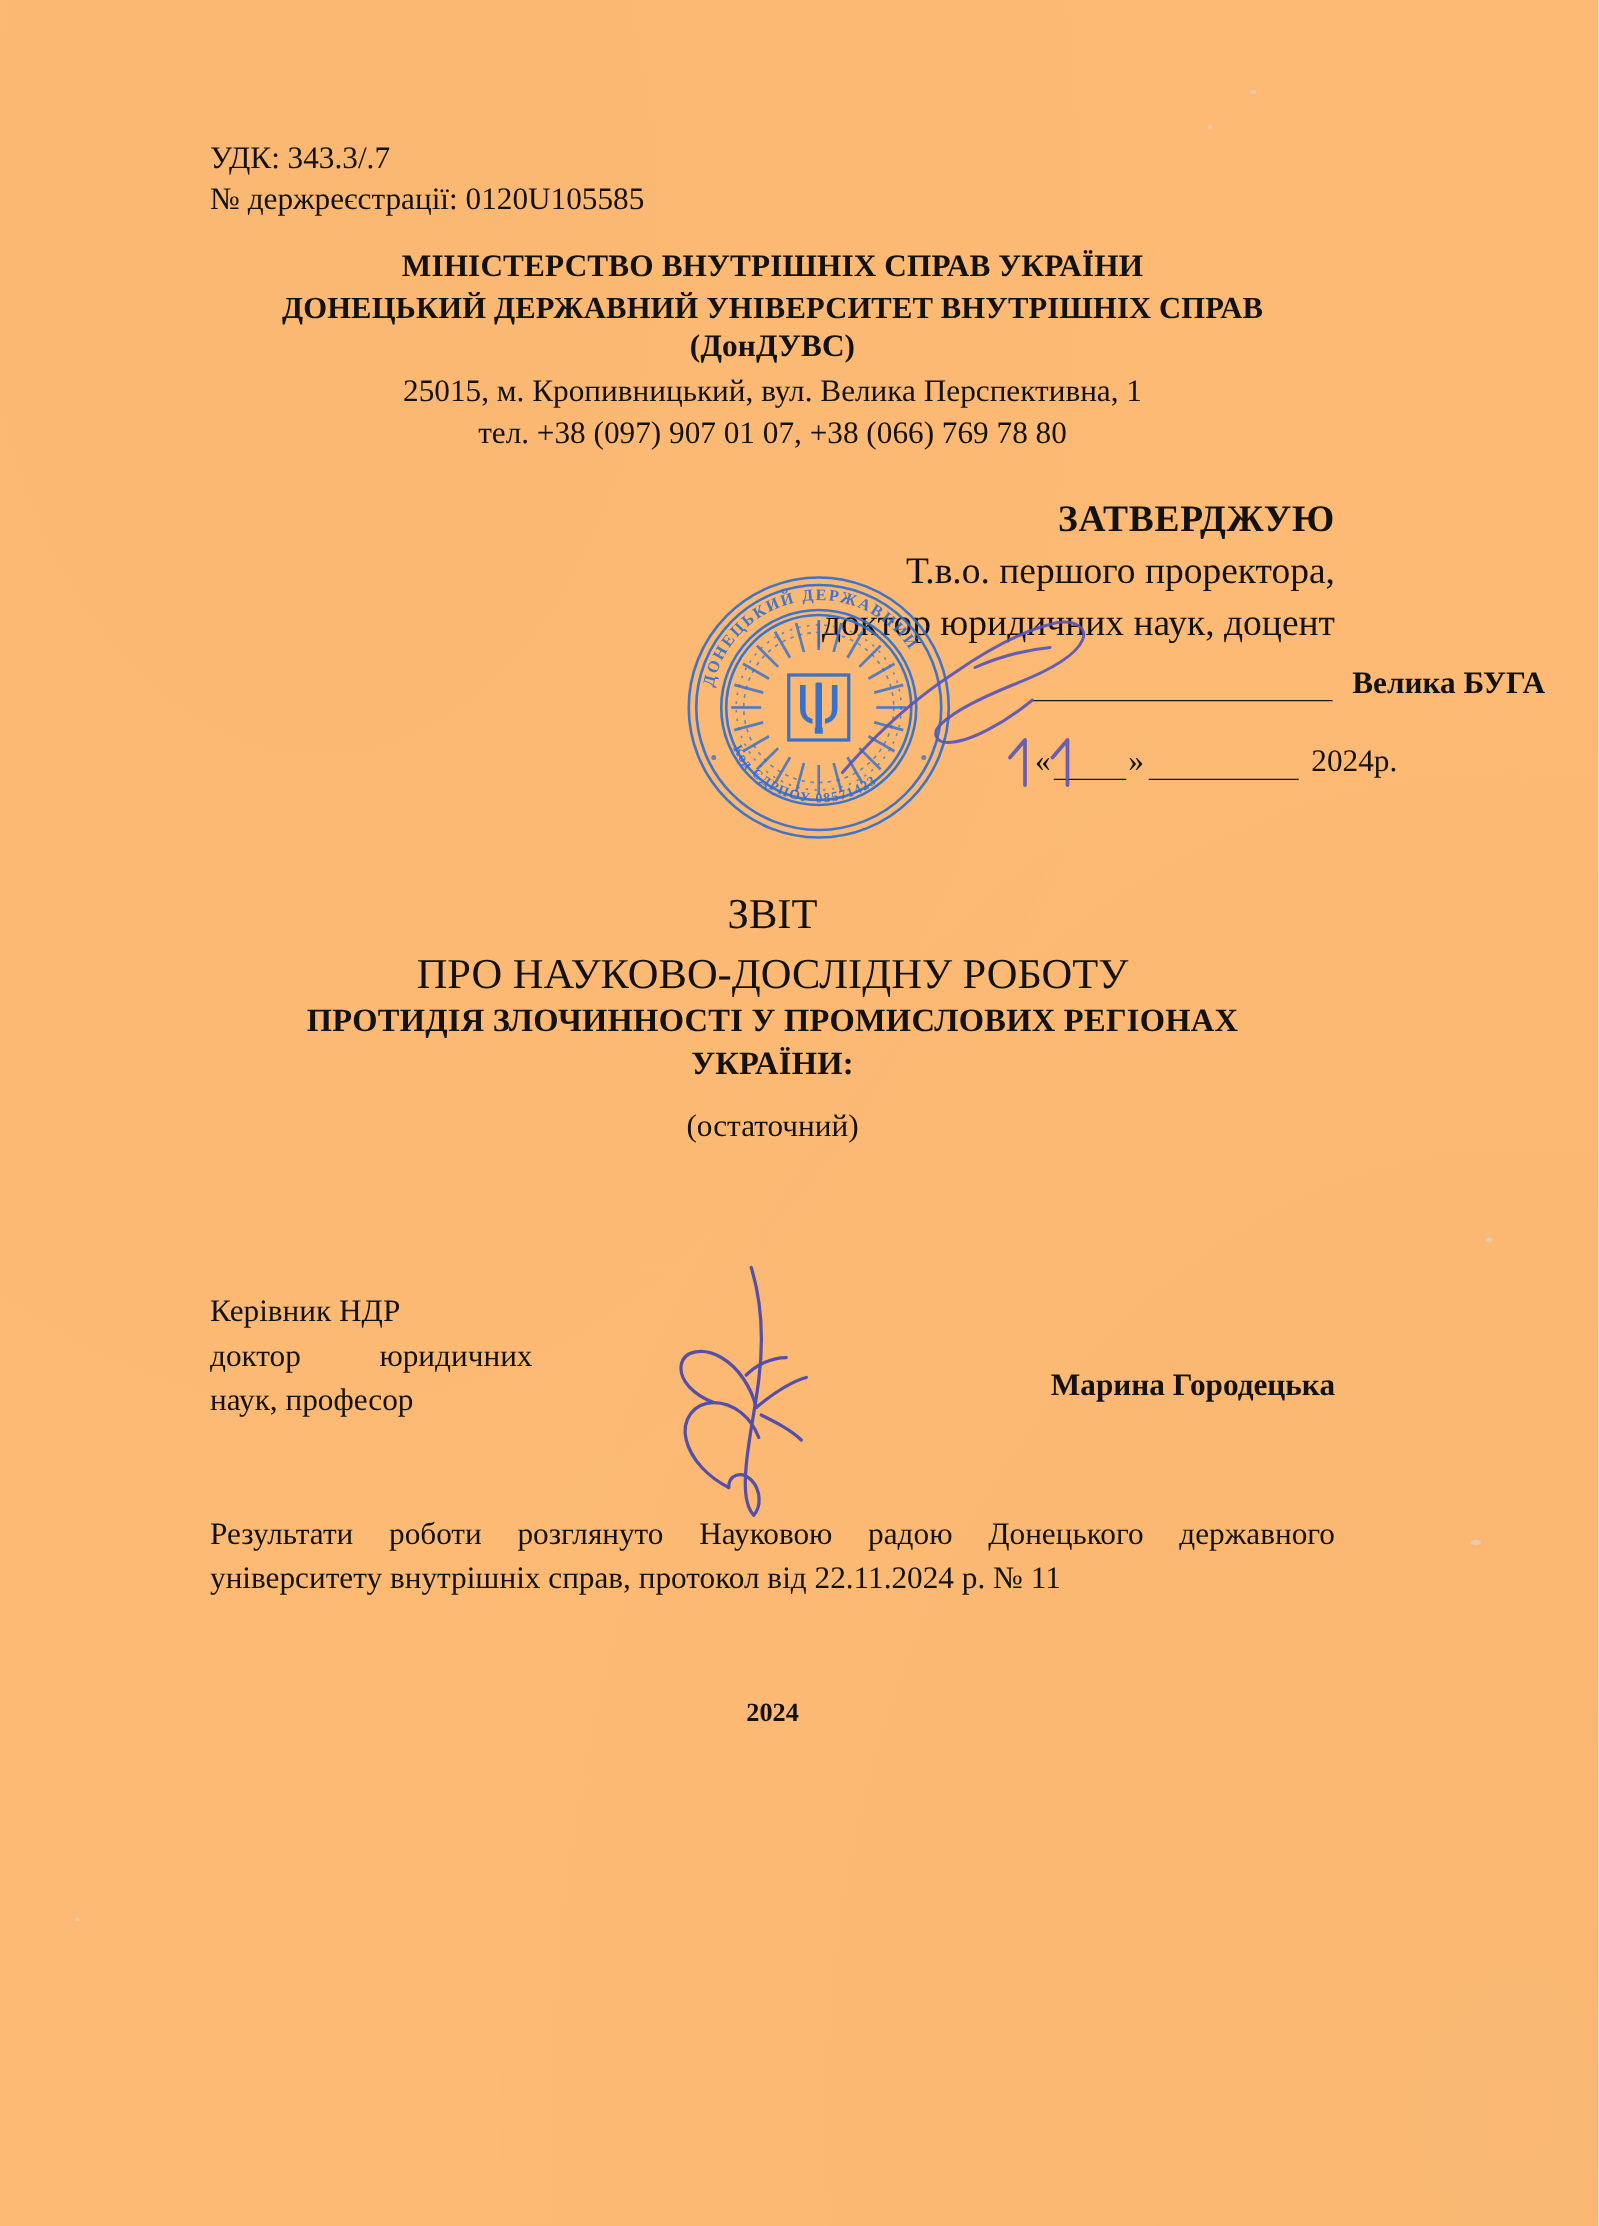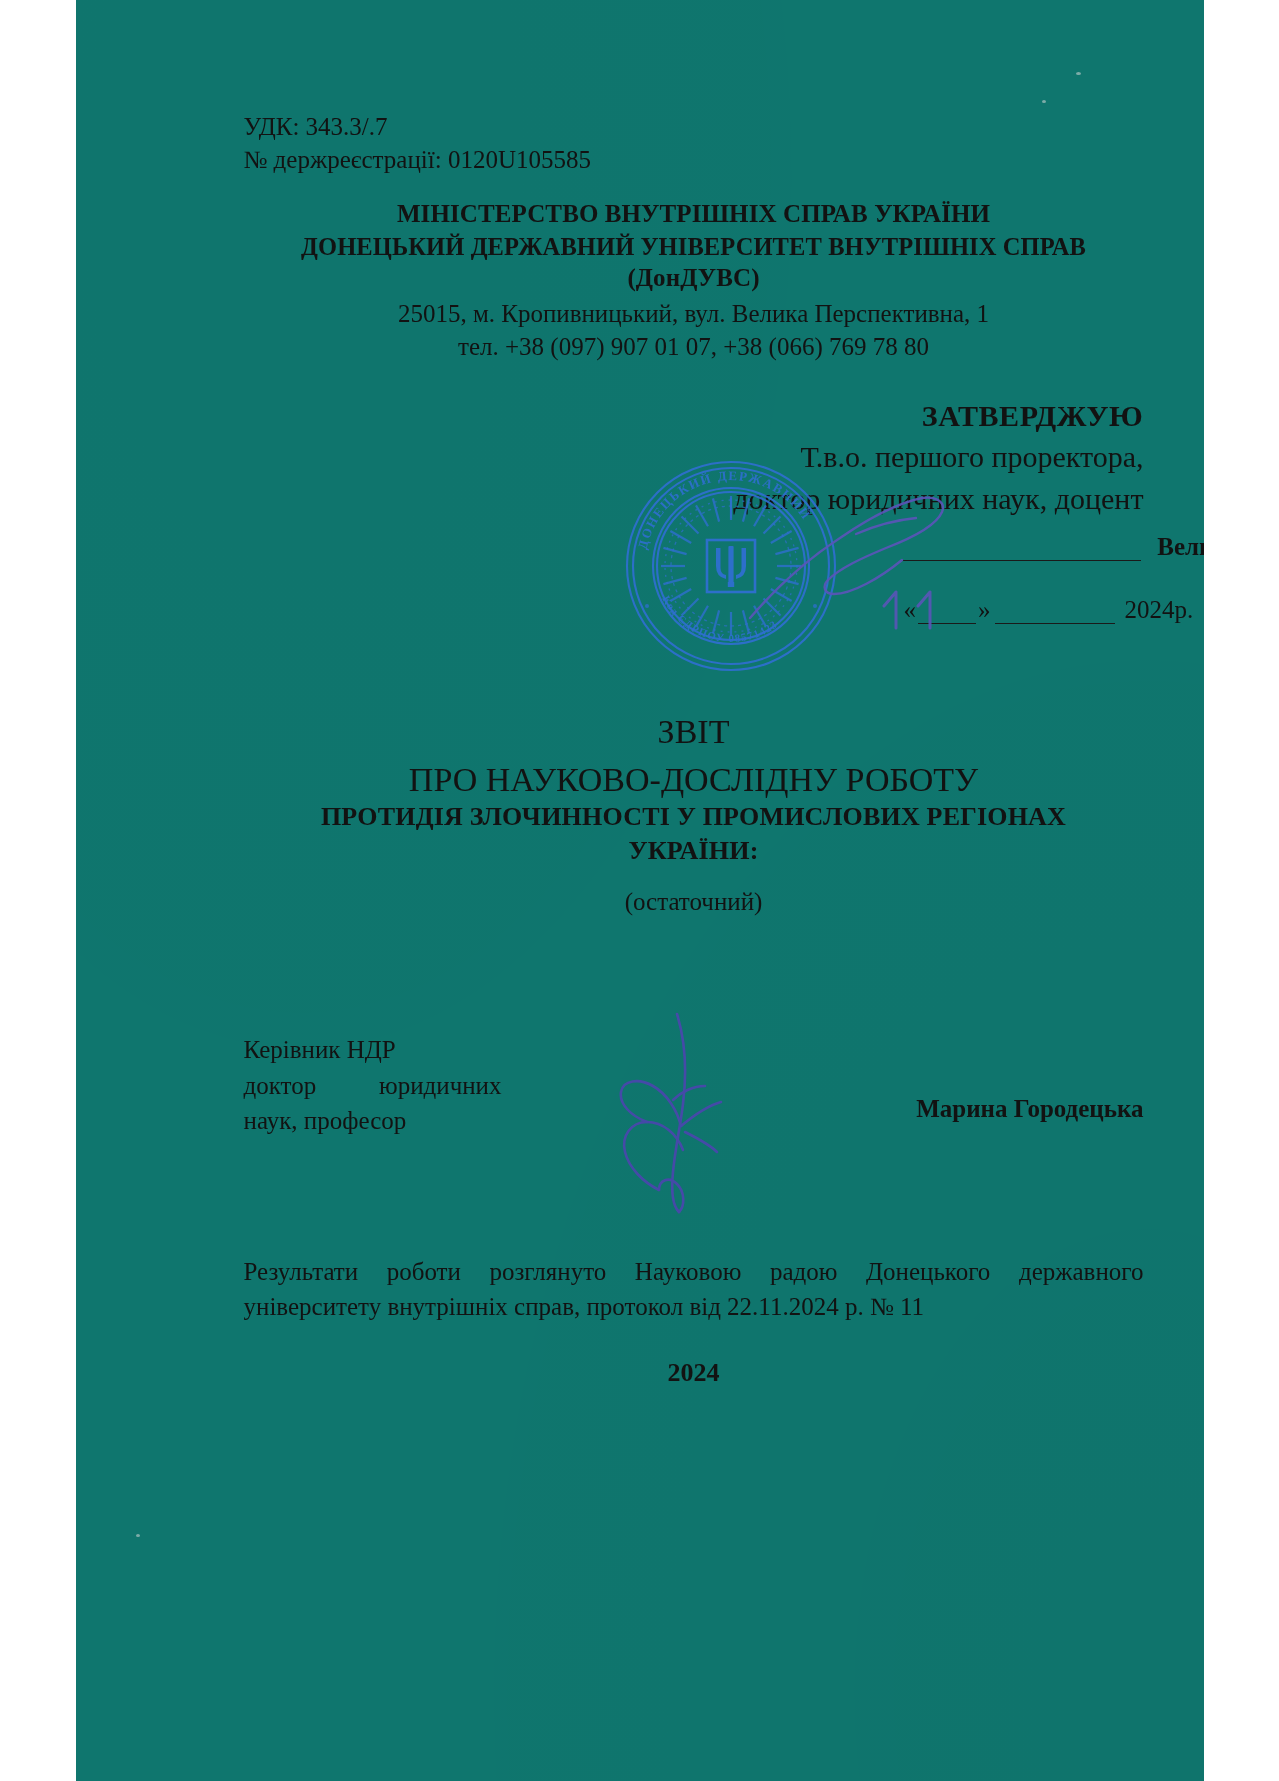--- a/index.html
+++ b/index.html
@@ -6,24 +6,24 @@
     margin: 0;
     padding: 0;
     background: #ffffff;
   }
   body {
     font-family: "Liberation Serif", "DejaVu Serif", serif;
     color: #121212;
   }
   .page {
     position: relative;
-    width: 1128px;
+    width: 1279px;
     height: 1781px;
     margin: 0 auto;
-    background: #0f766e;
+    background: #fdba74;
     overflow: hidden;
   }
   
   .scan-tint {
     position: absolute;
     inset: 0;
     background:
       radial-gradient(ellipse at 20% 10%, rgba(0,0,0,0.012), rgba(0,0,0,0) 60%),
       radial-gradient(ellipse at 95% 95%, rgba(0,0,0,0.02), rgba(0,0,0,0) 55%);
     pointer-events: none;
@@ -188,36 +188,35 @@
   }
 
   .results-block {
     position: absolute;
     left: 0;
     top: 1210px;
     width: 900px;
     font-size: 25px;
     line-height: 1.40;
     text-align: justify;
-    margin-top: 44px;
   }
   .results-line-1 {
     display: flex;
     justify-content: space-between;
     width: 100%;
   }
 
   .year-footer {
     position: absolute;
     left: 0;
     top: 1358px;
     width: 900px;
     text-align: center;
     font-weight: bold;
-    font-size: 26px;
+    font-size: 21px;
   }
 
   
   .stamp {
     position: absolute;
     left: 547px;
     top: 458px;
     width: 216px;
     height: 216px;
     pointer-events: none;

